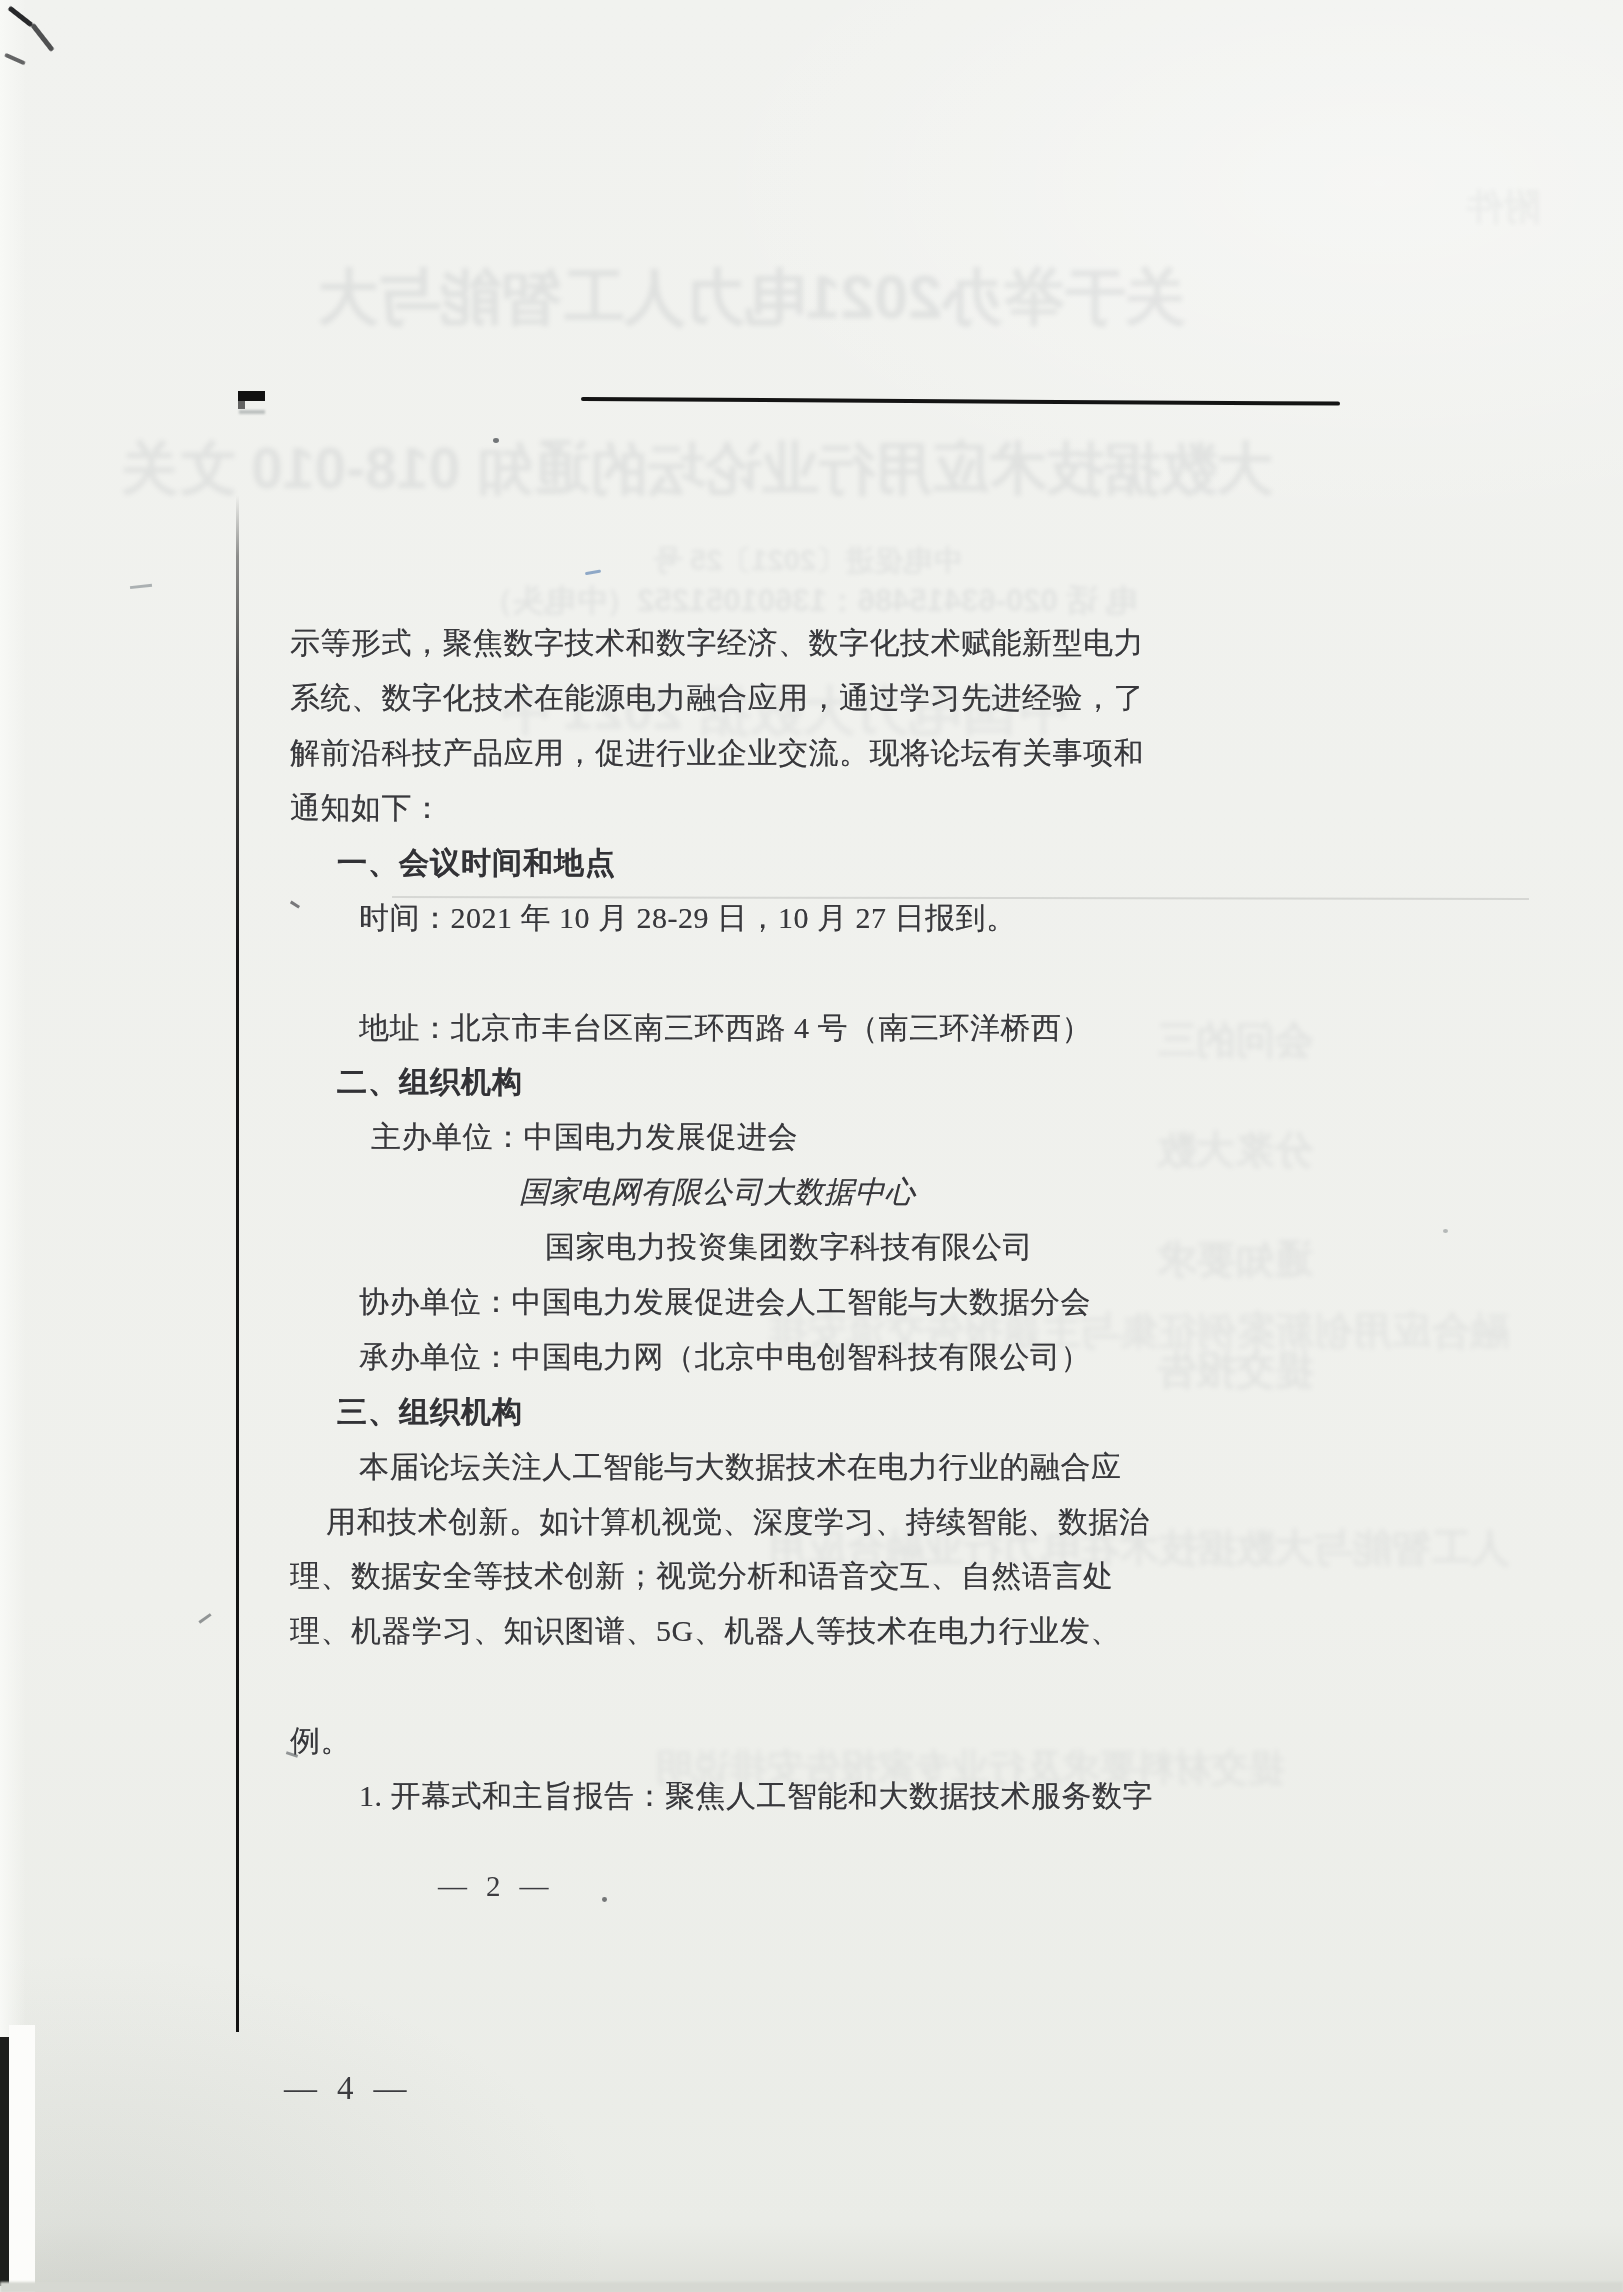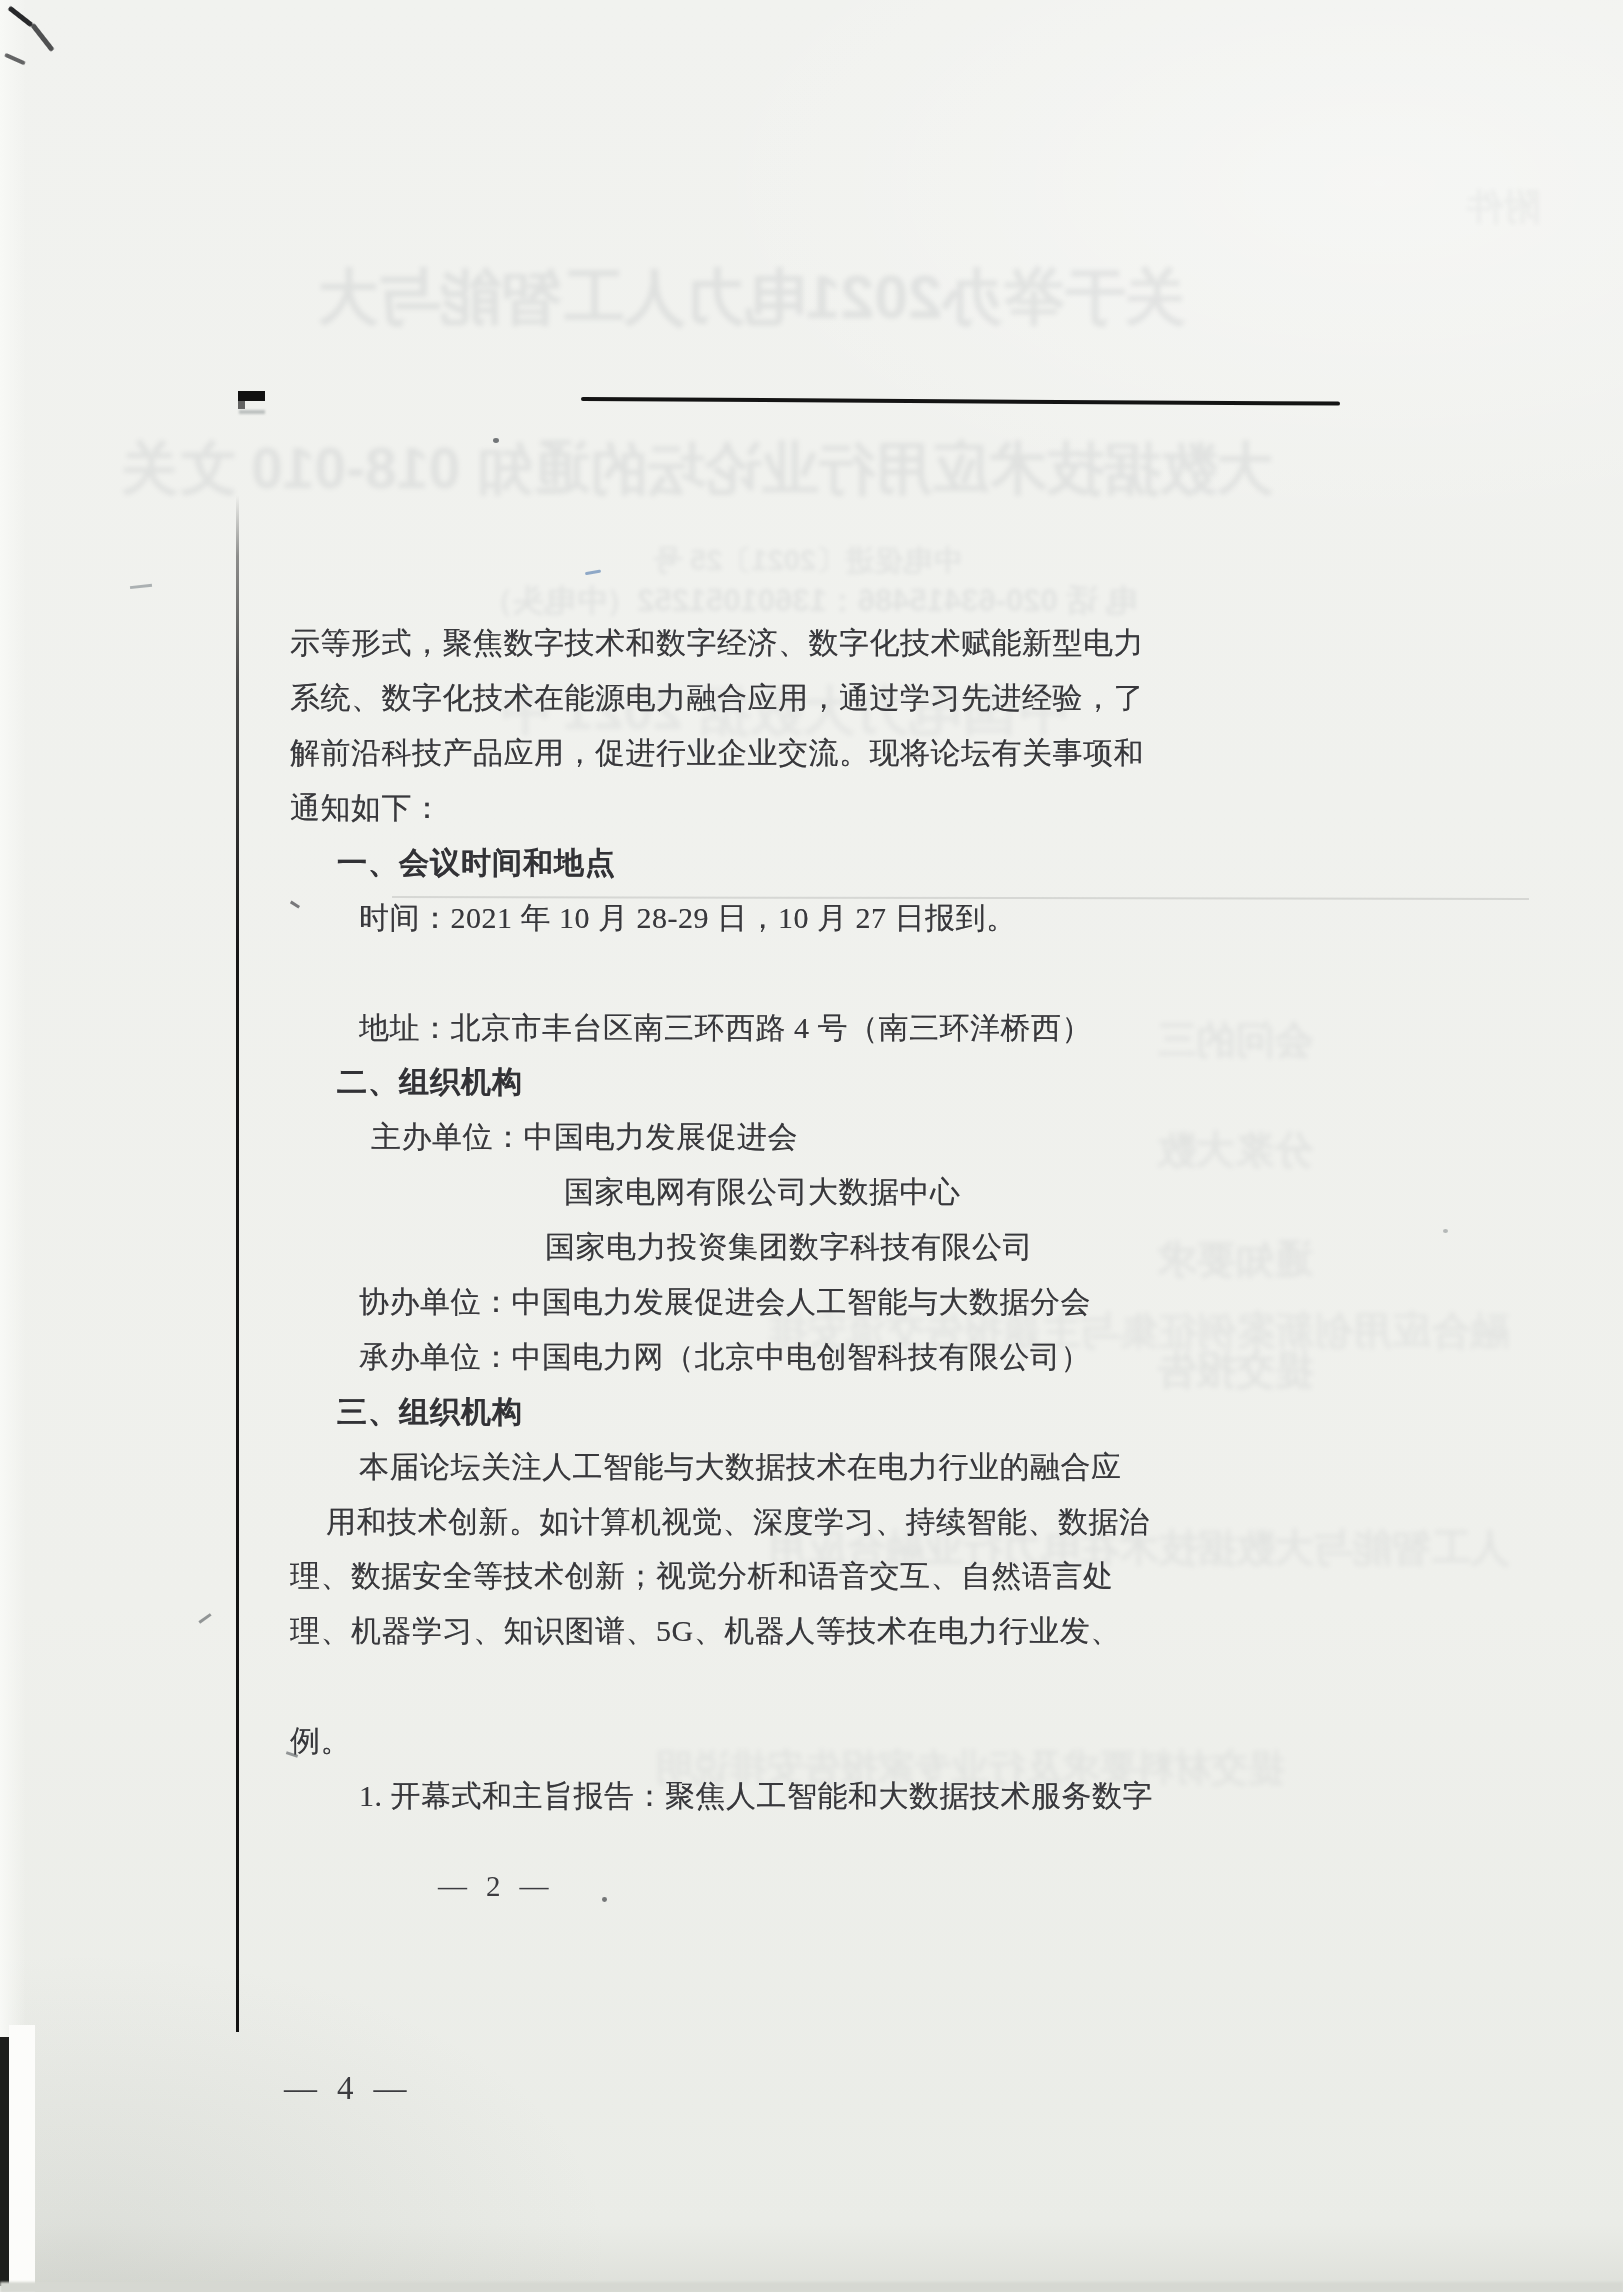--- a/index.html
+++ b/index.html
@@ -105,21 +105,21 @@
   <div id="text-layer">
       <div class="line body" style="top: 623px; left: 290px;">示等形式，聚焦数字技术和数字经济、数字化技术赋能新型电力</div>
       <div class="line body" style="top: 678px; left: 290px;">系统、数字化技术在能源电力融合应用，通过学习先进经验，了</div>
       <div class="line body" style="top: 733px; left: 290px;">解前沿科技产品应用，促进行业企业交流。现将论坛有关事项和</div>
       <div class="line body" style="top: 788px; left: 290px;">通知如下：</div>
       <div class="line heading" style="top: 843px; left: 337px;">一、会议时间和地点</div>
       <div class="line first" style="top: 898px; left: 359px;">时间：2021 年 10 月 28-29 日，10 月 27 日报到。</div>
       <div class="line first" style="top: 1008px; left: 359px;">地址：北京市丰台区南三环西路 4 号（南三环洋桥西）</div>
       <div class="line heading" style="top: 1062px; left: 337px;">二、组织机构</div>
       <div class="line first" style="top: 1117px; left: 359px; margin-left: 12px;">主办单位：中国电力发展促进会</div>
-      <div class="line org" style="top: 1172px; left: 564px;">国家电网有限公司大数据中心</div>
+      <div class="line org" style="top: 1172px; left: 519px; font-style: italic;">国家电网有限公司大数据中心</div>
       <div class="line org" style="top: 1227px; left: 545px;">国家电力投资集团数字科技有限公司</div>
       <div class="line first" style="top: 1282px; left: 359px;">协办单位：中国电力发展促进会人工智能与大数据分会</div>
       <div class="line first" style="top: 1337px; left: 359px;">承办单位：中国电力网（北京中电创智科技有限公司）</div>
       <div class="line heading" style="top: 1392px; left: 337px;">三、组织机构</div>
       <div class="line first" style="top: 1447px; left: 359px;">本届论坛关注人工智能与大数据技术在电力行业的融合应</div>
       <div class="line body" style="top: 1502px; left: 290px; margin-left: 36px;">用和技术创新。如计算机视觉、深度学习、持续智能、数据治</div>
       <div class="line body" style="top: 1556px; left: 290px;">理、数据安全等技术创新；视觉分析和语音交互、自然语言处</div>
       <div class="line body" style="top: 1611px; left: 290px;">理、机器学习、知识图谱、5G、机器人等技术在电力行业发、</div>
       <div class="line body" style="top: 1721px; left: 290px;">例。</div>
       <div class="line first" style="top: 1776px; left: 359px;">1. 开幕式和主旨报告：聚焦人工智能和大数据技术服务数字</div>

